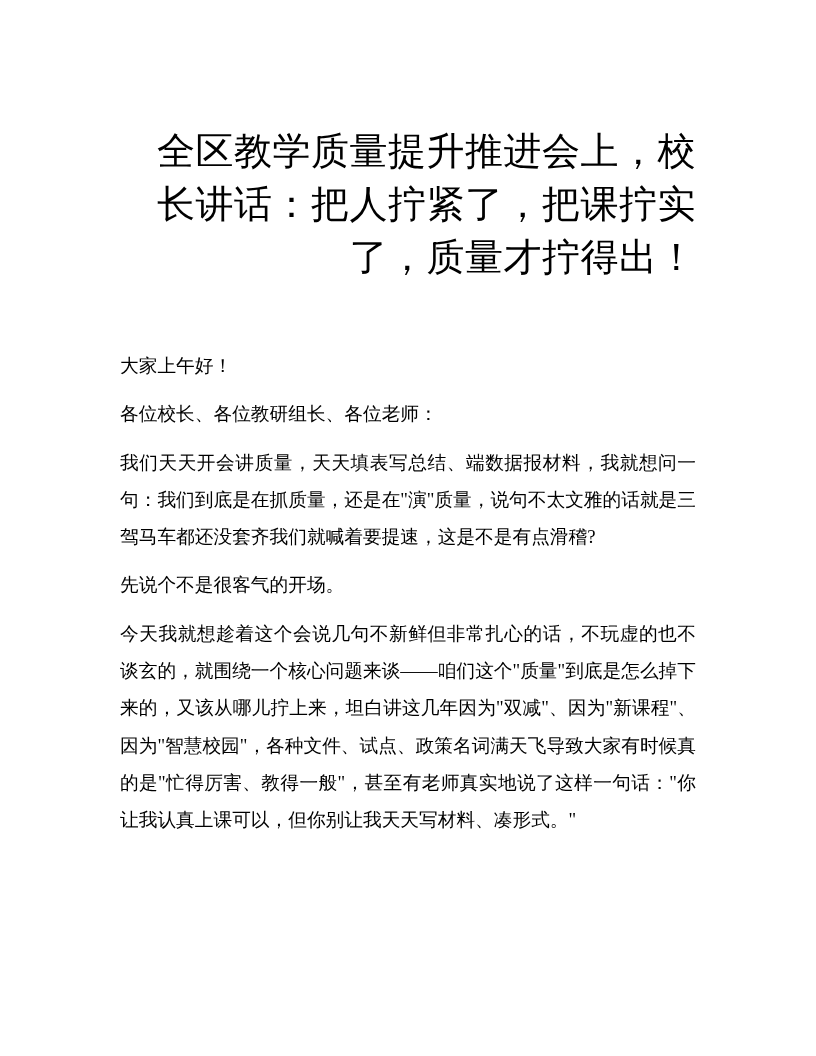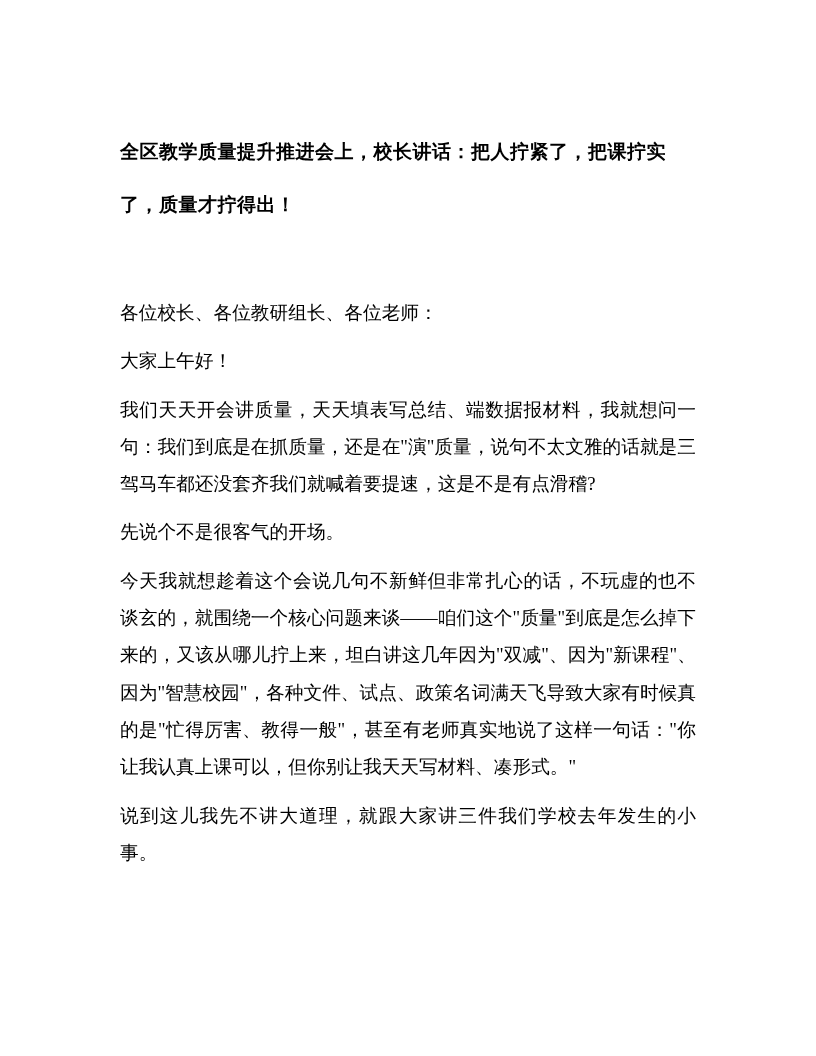--- a/index.html
+++ b/index.html
@@ -12,45 +12,44 @@
     width: 816px;
     height: 1056px;
     box-sizing: border-box;
     background: #ffffff;
     color: #000000;
     padding: 125px 120px 0 120px;
     overflow: hidden;
     font-family: "Liberation Serif", "DejaVu Serif", serif;
   }
   .doc-title {
-    font-size: 19px;
-    font-weight: bold;
+    font-size: 38px;
+    font-weight: normal;
     line-height: 53px;
     letter-spacing: 0.5px;
     margin: 0 0 63px 0;
-    text-align: left;
+    text-align: right;
   }
   .para {
     font-size: 18.7px;
     line-height: 37.3px;
     margin: 0 0 11px 0;
     text-align: justify;
     word-break: break-all;
   }
 </style>
 </head>
 <body>
 
 <div class="page">
   <h1 class="doc-title">全区教学质量提升推进会上，校长讲话：把人拧紧了，把课拧实了，质量才拧得出！</h1>
 
+  <p class="para">大家上午好！</p>
+
   <p class="para">各位校长、各位教研组长、各位老师：</p>
-
-  <p class="para">大家上午好！</p>
 
   <p class="para">我们天天开会讲质量，天天填表写总结、端数据报材料，我就想问一句：我们到底是在抓质量，还是在"演"质量，说句不太文雅的话就是三驾马车都还没套齐我们就喊着要提速，这是不是有点滑稽?</p>
 
   <p class="para">先说个不是很客气的开场。</p>
 
   <p class="para">今天我就想趁着这个会说几句不新鲜但非常扎心的话，不玩虚的也不谈玄的，就围绕一个核心问题来谈——咱们这个"质量"到底是怎么掉下来的，又该从哪儿拧上来，坦白讲这几年因为"双减"、因为"新课程"、因为"智慧校园"，各种文件、试点、政策名词满天飞导致大家有时候真的是"忙得厉害、教得一般"，甚至有老师真实地说了这样一句话："你让我认真上课可以，但你别让我天天写材料、凑形式。"</p>
 
-  <p class="para">说到这儿我先不讲大道理，就跟大家讲三件我们学校去年发生的小事。</p>
 </div>
 
 </body></html>

